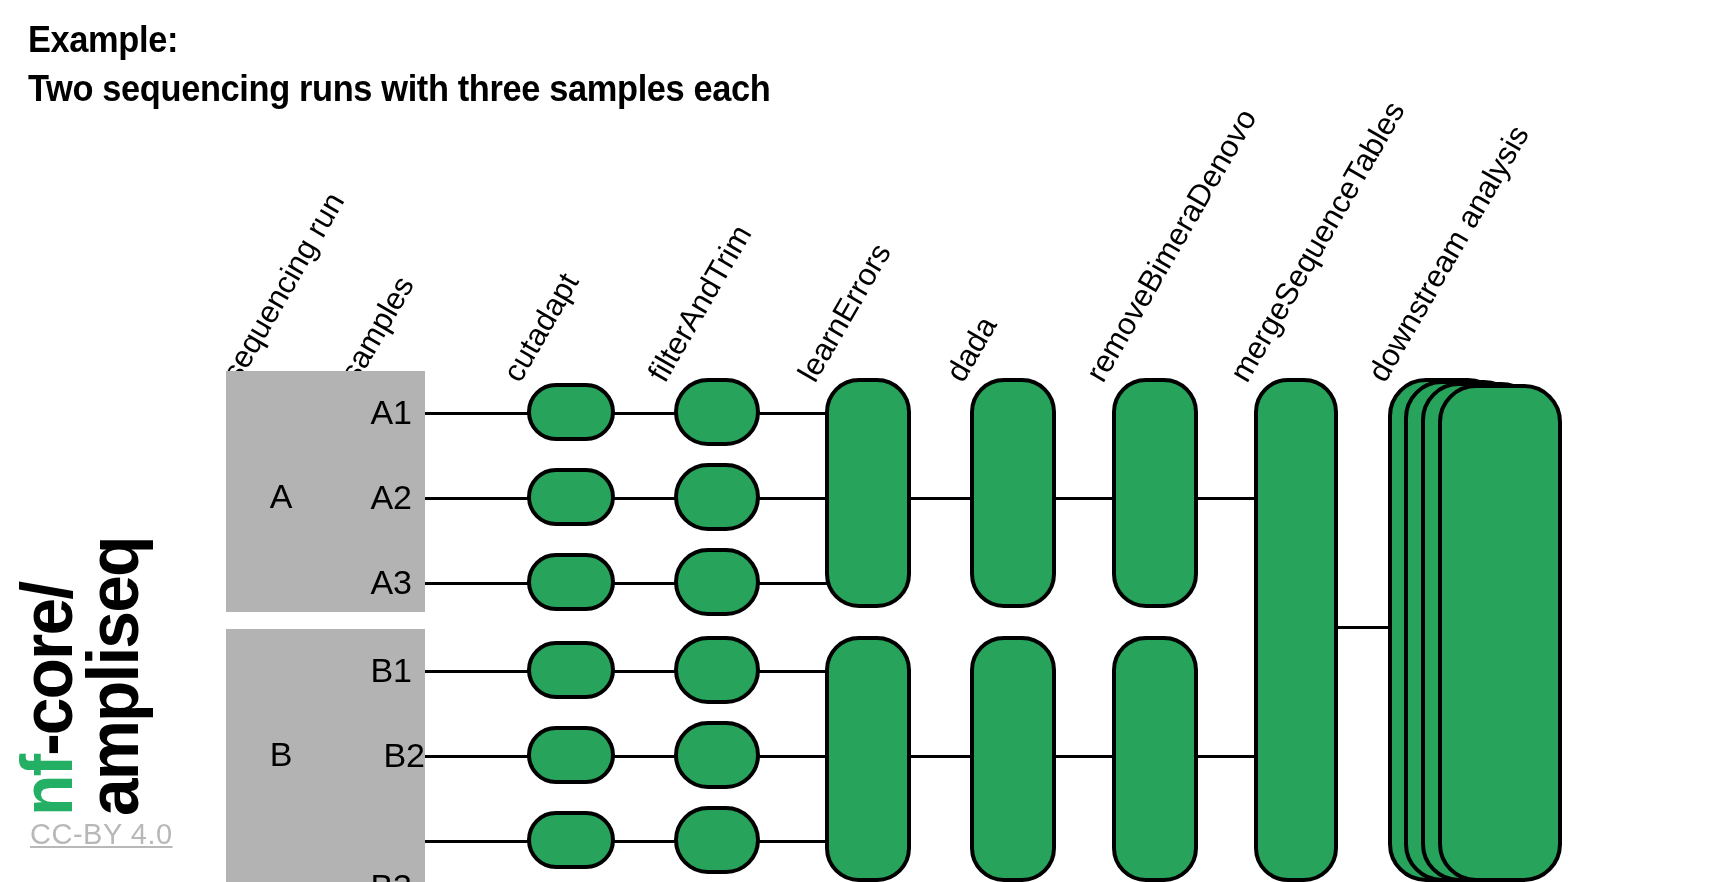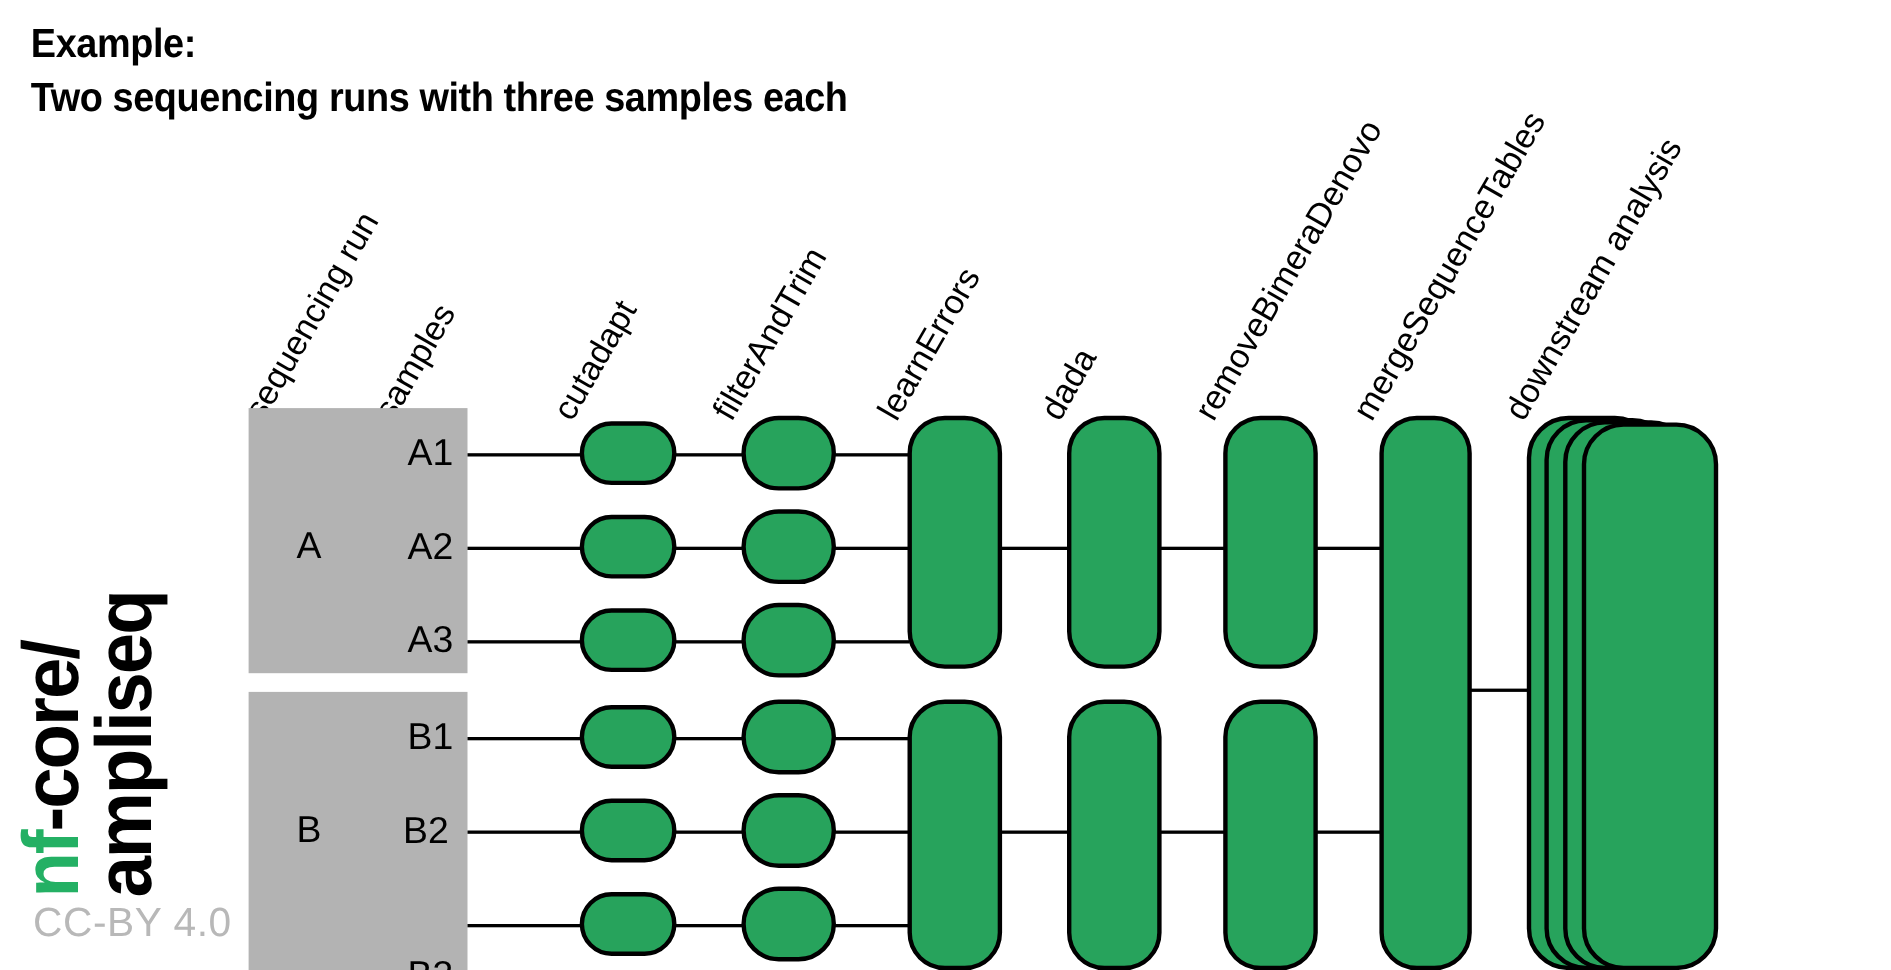--- a/index.html
+++ b/index.html
@@ -88,24 +88,25 @@
     left: 292px;
     top: -2px;
     width: 74px;
     height: 58px;
   }
 
   .cc-text {
     position: absolute;
     left: 30px;
     top: 818px;
-    font-size: 37px;
+    font-size: 29px;
     color: #b8b8b8;
     letter-spacing: 0.5px;
     white-space: nowrap;
+    text-decoration: underline;
   }
 
   
   .run-box {
     position: absolute;
     background: #b3b3b3;
   }
   .run-label {
     position: absolute;
     font-size: 34px;
@@ -180,21 +181,21 @@
   <div class="run-box" style="left:226px; top:371px; width:199px; height:241px;"></div>
   <div class="run-box" style="left:226px; top:629px; width:199px; height:253px;"></div>
 
   <div class="run-label" style="left:226px; top:477px; width:110px;">A</div>
   <div class="run-label" style="left:226px; top:735px; width:110px;">B</div>
 
   <div class="sample-label" style="left:300px; top:393px; width:112px;">A1</div>
   <div class="sample-label" style="left:300px; top:478px; width:112px;">A2</div>
   <div class="sample-label" style="left:300px; top:563px; width:112px;">A3</div>
   <div class="sample-label" style="left:300px; top:651px; width:112px;">B1</div>
-  <div class="sample-label" style="left:296px; top:736px; width:112px;">B2</div>
+  <div class="sample-label" style="left:313px; top:736px; width:112px;">B2</div>
   <div class="sample-label" style="left:300px; top:867px; width:112px;">B3</div>
 
   <div class="wire" style="left:425px; top:412px; width:108px;"></div>
   <div class="wire" style="left:425px; top:497px; width:108px;"></div>
   <div class="wire" style="left:425px; top:582px; width:108px;"></div>
   <div class="wire" style="left:425px; top:670px; width:108px;"></div>
   <div class="wire" style="left:425px; top:755px; width:108px;"></div>
   <div class="wire" style="left:425px; top:840px; width:108px;"></div>
 
   <div class="wire" style="left:610px; top:412px; width:70px;"></div>

